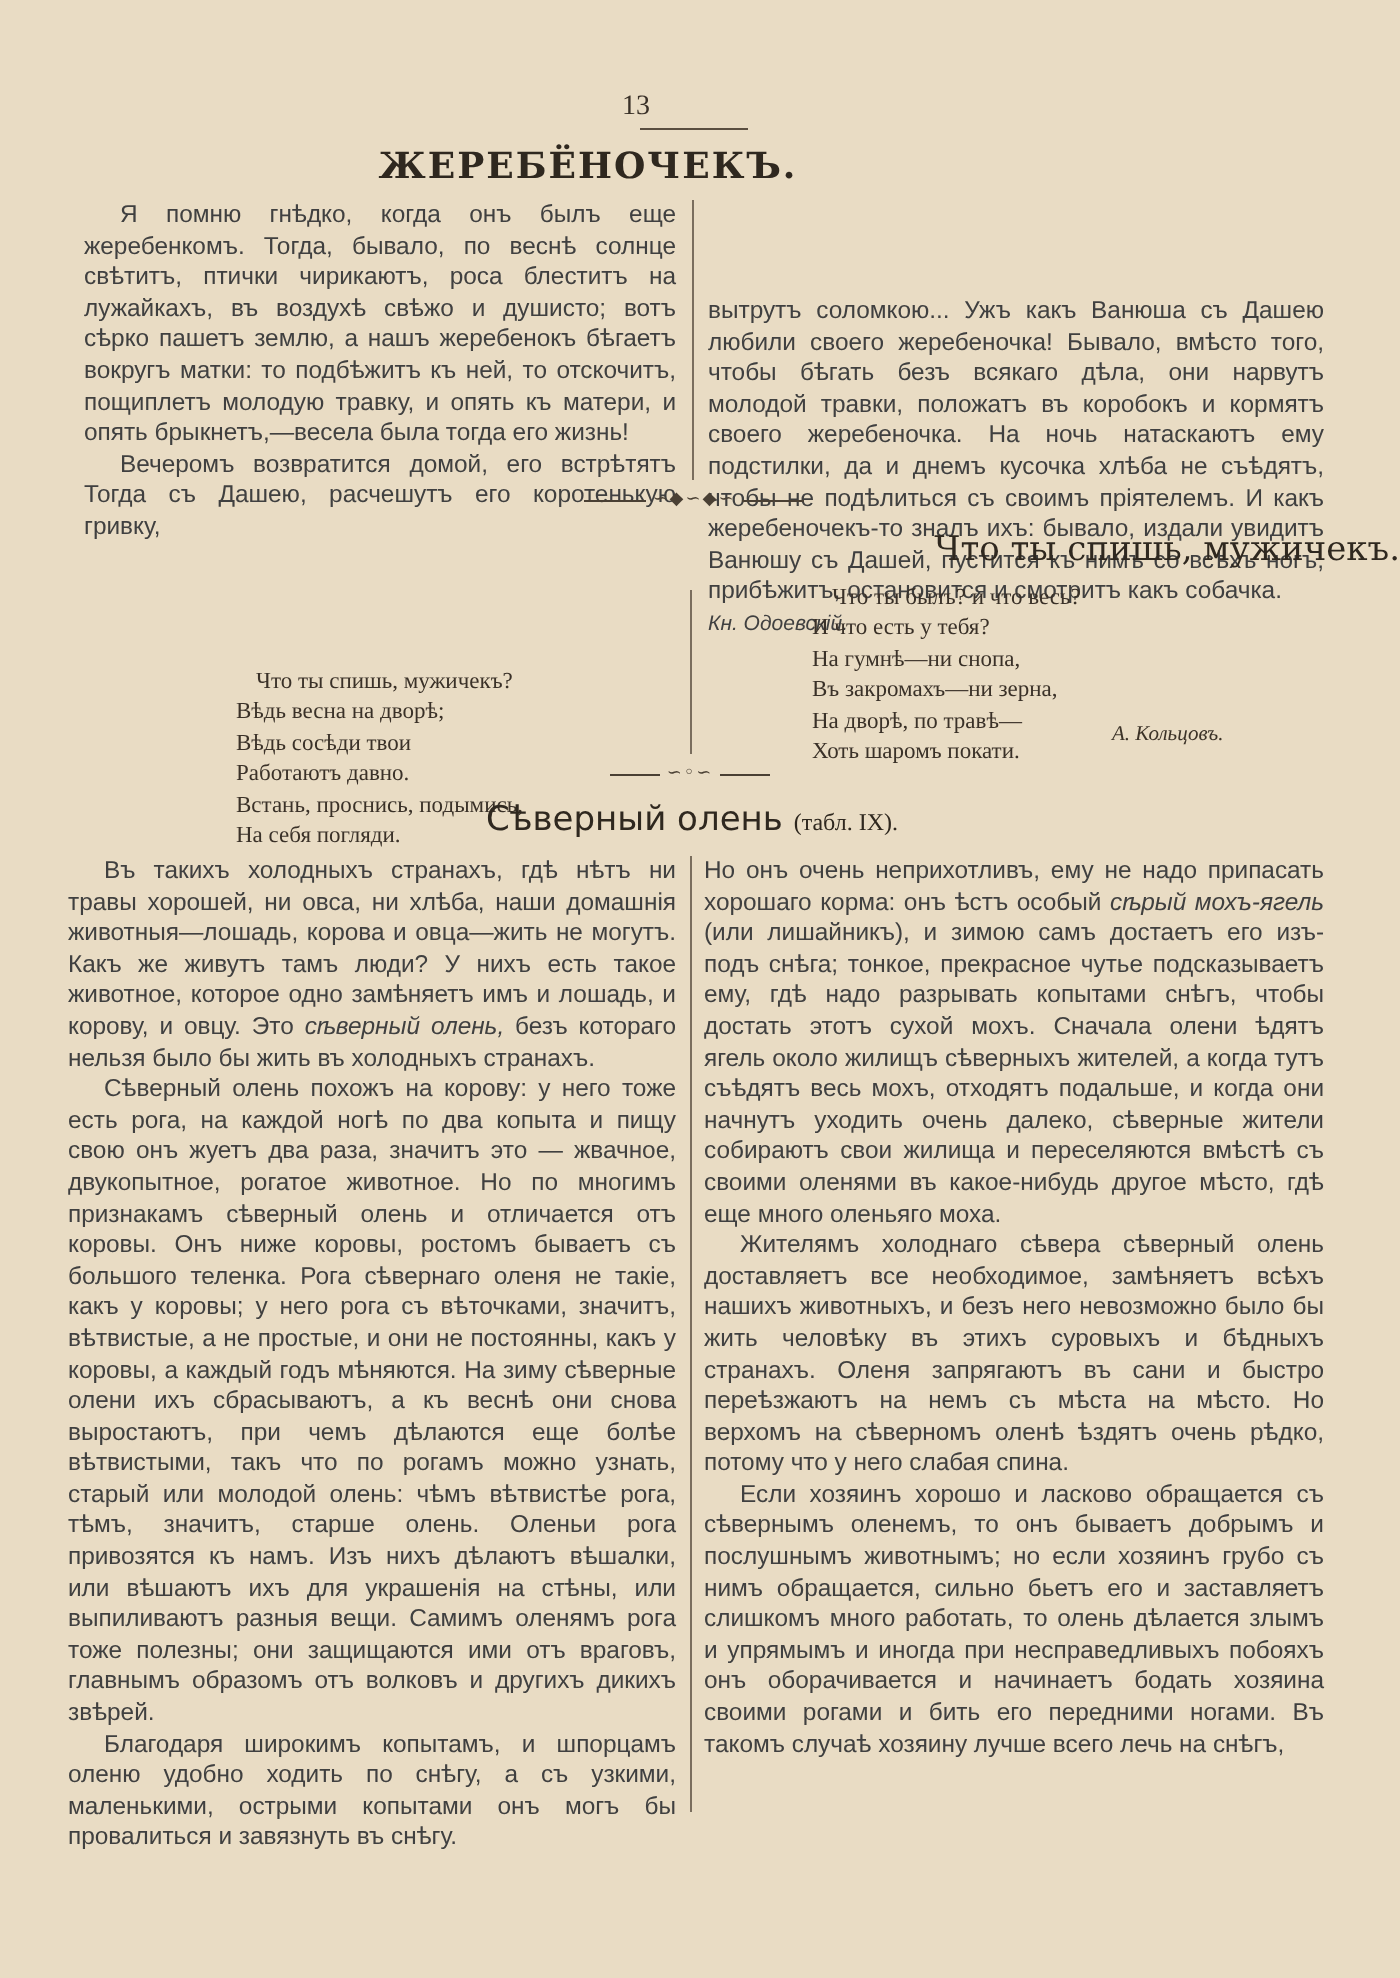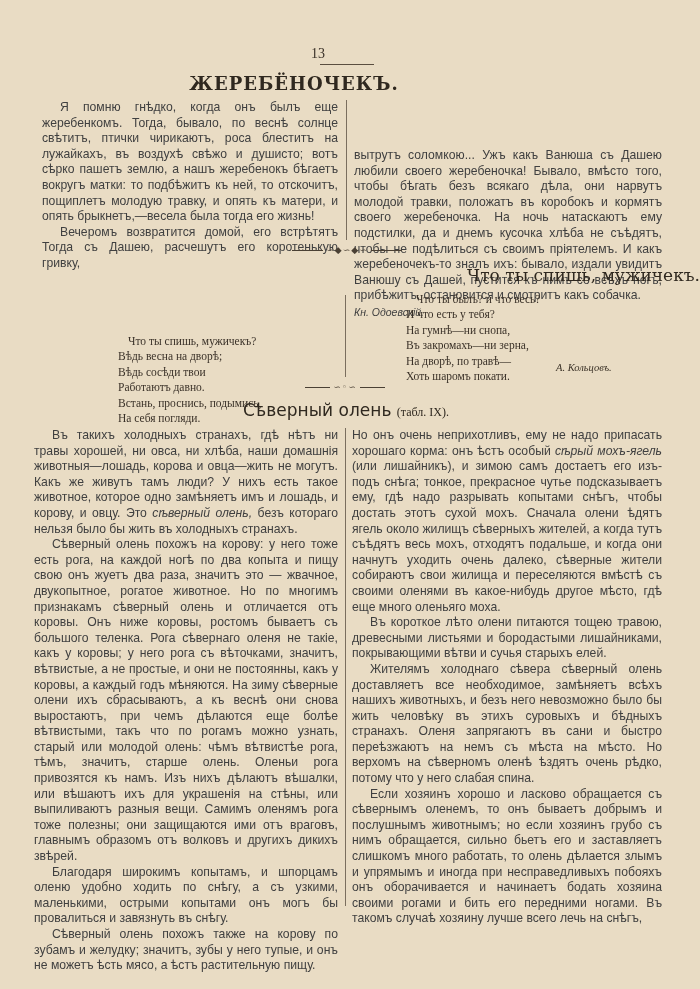--- a/index.html
+++ b/index.html
@@ -120,21 +120,19 @@
 
 <div class="title-3">
   <span>Сѣверный олень</span>
   <span class="sub">(табл. IX).</span>
 </div>
 
 <div class="col" style="left:34px; top:428px; width:304px;">
   <p><span>Въ такихъ холодныхъ странахъ, гдѣ нѣтъ ни травы хорошей, ни овса, ни хлѣба, наши домашнія животныя—лошадь, корова и овца—жить не могутъ. Какъ же живутъ тамъ люди? У нихъ есть такое животное, которое одно замѣняетъ имъ и лошадь, и корову, и овцу. Это </span><span class="ital">сѣверный олень,</span><span> безъ котораго нельзя было бы жить въ холодныхъ странахъ.</span></p>
   <p><span>Сѣверный олень похожъ на корову: у него тоже есть рога, на каждой ногѣ по два копыта и пищу свою онъ жуетъ два раза, значитъ это — жвачное, двукопытное, рогатое животное. Но по многимъ признакамъ сѣверный олень и отличается отъ коровы. Онъ ниже коровы, ростомъ бываетъ съ большого теленка. Рога сѣвернаго оленя не такіе, какъ у коровы; у него рога съ вѣточками, значитъ, вѣтвистые, а не простые, и они не постоянны, какъ у коровы, а каждый годъ мѣняются. На зиму сѣверные олени ихъ сбрасываютъ, а къ веснѣ они снова выростаютъ, при чемъ дѣлаются еще болѣе вѣтвистыми, такъ что по рогамъ можно узнать, старый или молодой олень: чѣмъ вѣтвистѣе рога, тѣмъ, значитъ, старше олень. Оленьи рога привозятся къ намъ. Изъ нихъ дѣлаютъ вѣшалки, или вѣшаютъ ихъ для украшенія на стѣны, или выпиливаютъ разныя вещи. Самимъ оленямъ рога тоже полезны; они защищаются ими отъ враговъ, главнымъ образомъ отъ волковъ и другихъ дикихъ звѣрей.</span></p>
   <p><span>Благодаря широкимъ копытамъ, и шпорцамъ оленю удобно ходить по снѣгу, а съ узкими, маленькими, острыми копытами онъ могъ бы провалиться и завязнуть въ снѣгу.</span></p>
-  <p><span>Сѣверный олень похожъ также на корову по зубамъ и желудку; значитъ, зубы у него тупые, и онъ не можетъ ѣсть мясо, а ѣстъ растительную пищу.</span></p>
 </div>
 <div class="vline" style="left:345px; top:428px; height:478px;"></div>
 <div class="col" style="left:352px; top:428px; width:310px;">
   <p class="noindent"><span>Но онъ очень неприхотливъ, ему не надо припасать хорошаго корма: онъ ѣстъ особый </span><span class="ital">сѣрый мохъ-ягель</span><span> (или лишайникъ), и зимою самъ достаетъ его изъ-подъ снѣга; тонкое, прекрасное чутье подсказываетъ ему, гдѣ надо разрывать копытами снѣгъ, чтобы достать этотъ сухой мохъ. Сначала олени ѣдятъ ягель около жилищъ сѣверныхъ жителей, а когда тутъ съѣдятъ весь мохъ, отходятъ подальше, и когда они начнутъ уходить очень далеко, сѣверные жители собираютъ свои жилища и переселяются вмѣстѣ съ своими оленями въ какое-нибудь другое мѣсто, гдѣ еще много оленьяго моха.</span></p>
-  <p><span>Въ короткое лѣто олени питаются тощею травою, древесными листьями и бородастыми лишайниками, покрывающими вѣтви и сучья старыхъ елей.</span></p>
   <p><span>Жителямъ холоднаго сѣвера сѣверный олень доставляетъ все необходимое, замѣняетъ всѣхъ нашихъ животныхъ, и безъ него невозможно было бы жить человѣку въ этихъ суровыхъ и бѣдныхъ странахъ. Оленя запрягаютъ въ сани и быстро переѣзжаютъ на немъ съ мѣста на мѣсто. Но верхомъ на сѣверномъ оленѣ ѣздятъ очень рѣдко, потому что у него слабая спина.</span></p>
   <p><span>Если хозяинъ хорошо и ласково обращается съ сѣвернымъ оленемъ, то онъ бываетъ добрымъ и послушнымъ животнымъ; но если хозяинъ грубо съ нимъ обращается, сильно бьетъ его и заставляетъ слишкомъ много работать, то олень дѣлается злымъ и упрямымъ и иногда при несправедливыхъ побояхъ онъ оборачивается и начинаетъ бодать хозяина своими рогами и бить его передними ногами. Въ такомъ случаѣ хозяину лучше всего лечь на снѣгъ,</span></p>
 </div>
 
 </body></html>

